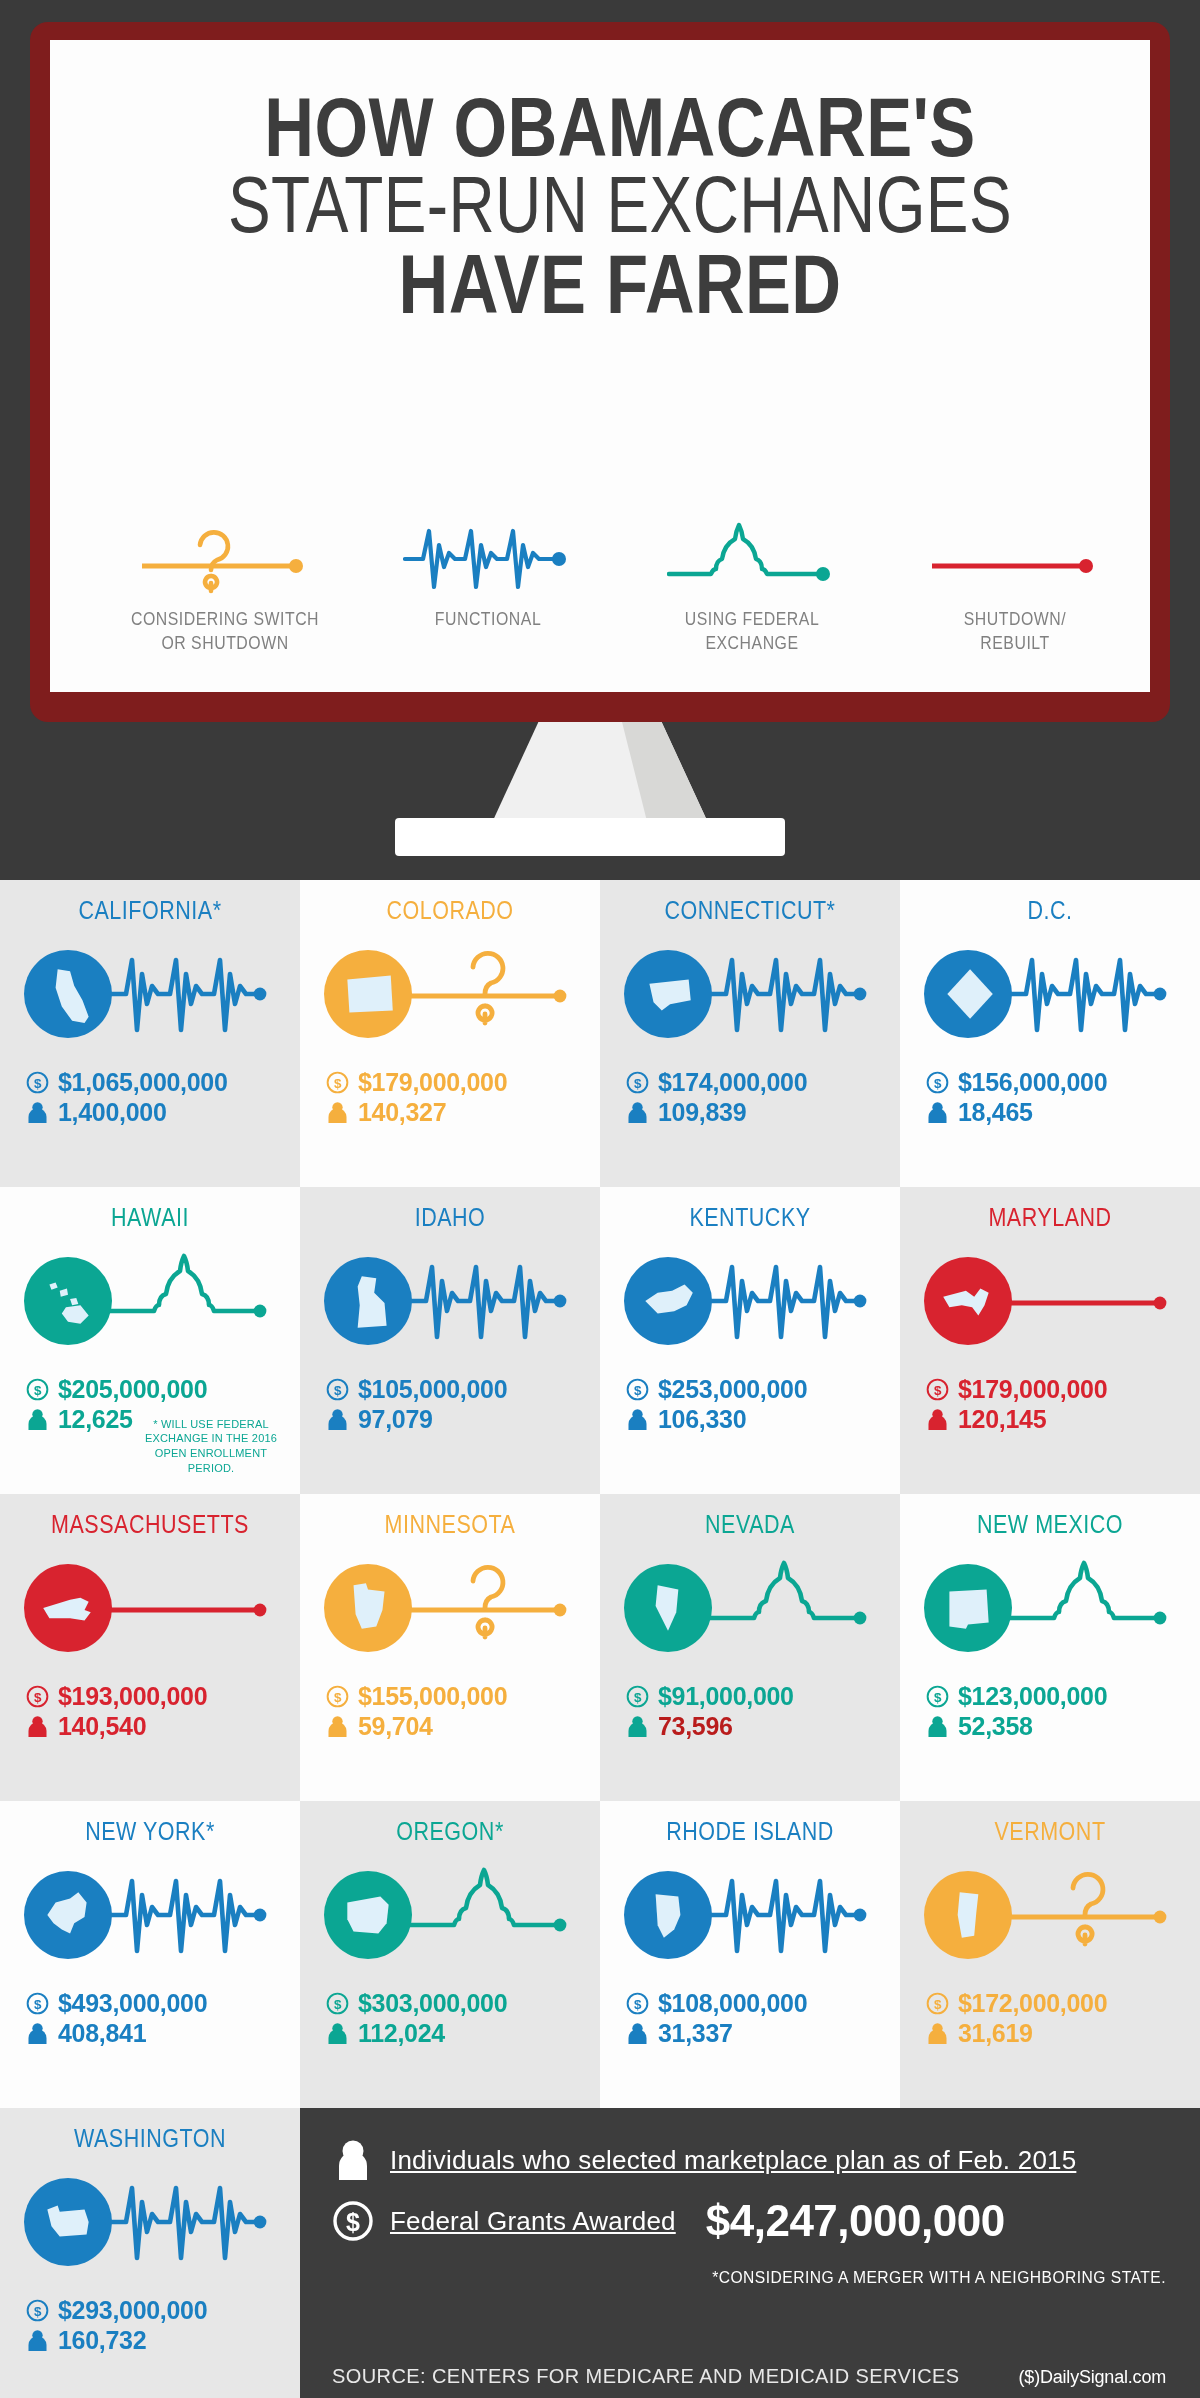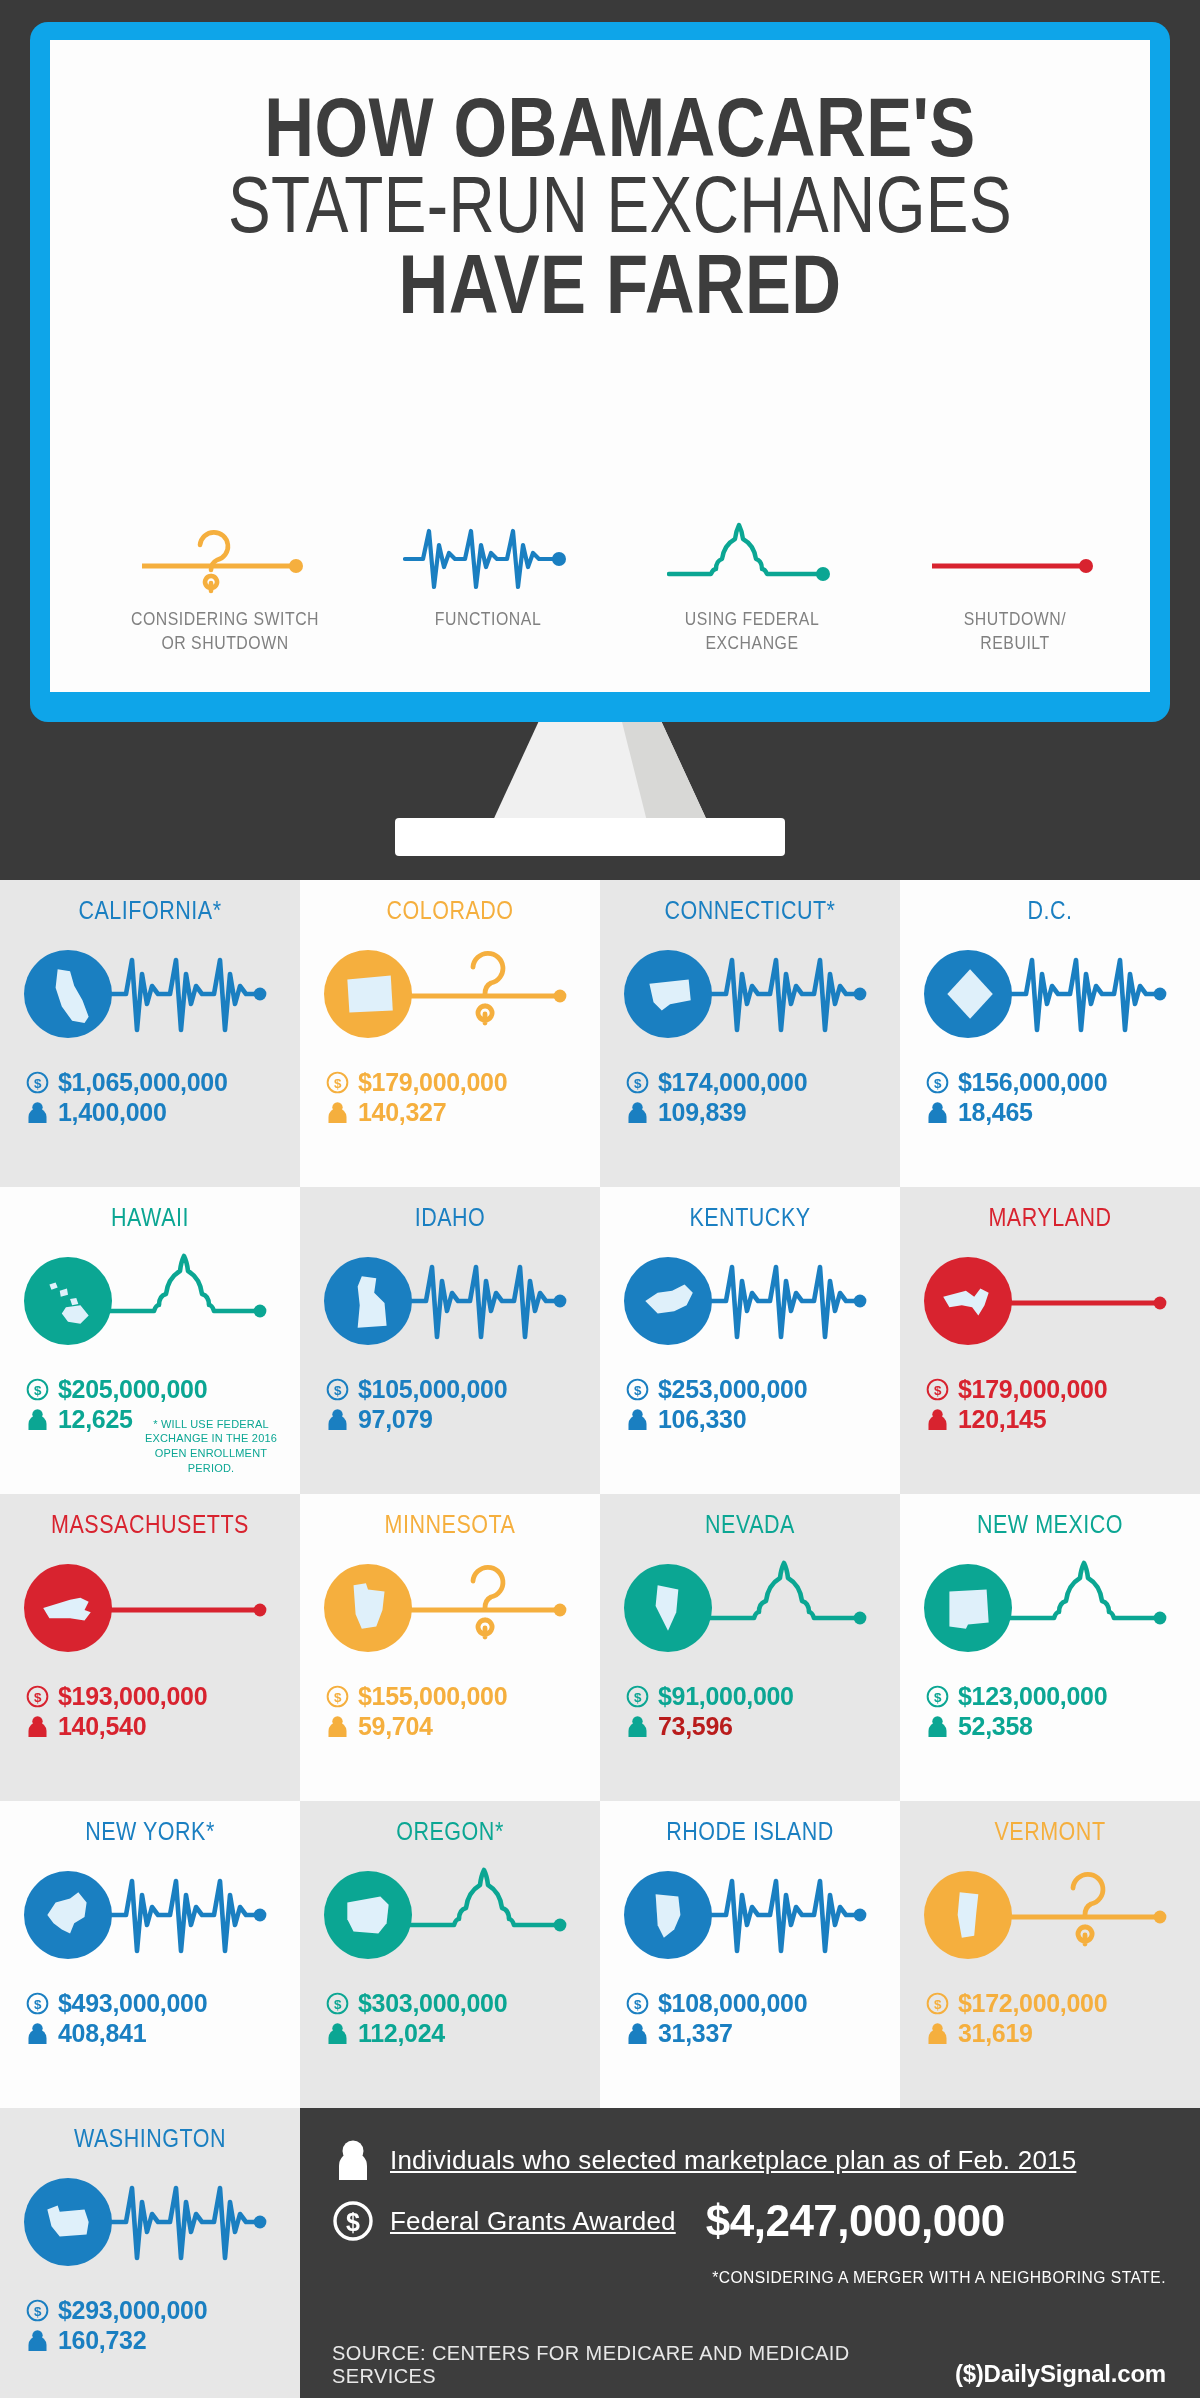--- a/index.html
+++ b/index.html
@@ -12,21 +12,21 @@
 
   
   #header-monitor{
     position:relative;
     width:1200px; height:880px;
     background:#3a3a3a;
   }
   .monitor-bezel{
     position:absolute; left:30px; top:22px;
     width:1140px; height:700px;
-    background:#0ea5e9;
+    background:#7f1d1d;
     border-radius:18px;
   }
   .monitor-screen{
     position:absolute; left:20px; top:18px;
     width:1100px; height:652px;
     background:#fdfdfd;
   }
   .monitor-neck{
     position:absolute; left:490px; top:722px;
     width:220px; height:105px;
@@ -127,21 +127,21 @@
   .f-star{
     text-align:right; font-size:17px; letter-spacing:0.5px;
     margin-top:22px; font-stretch:condensed;
     transform:scaleX(0.92); transform-origin:right;
   }
   .f-bottom{
     position:absolute; left:32px; right:34px; bottom:18px;
     display:flex; justify-content:space-between; align-items:flex-end;
   }
   .f-source{ font-size:20px; letter-spacing:0.4px; font-stretch:condensed; color:#e8e8e8; }
-  .f-brand{ font-size:24px; font-weight:bold; letter-spacing:-0.2px;text-align:right; }
+  .f-brand{ font-size:18px; font-weight:normal; letter-spacing:-0.2px;text-align:right; }
 </style>
 </head>
 <body>
 
 <div id="header-monitor">
   <div class="monitor-bezel">
     <div class="monitor-screen">
 
       <div class="title-wrap">
         <div class="t-line t1">HOW OBAMACARE'S</div>

